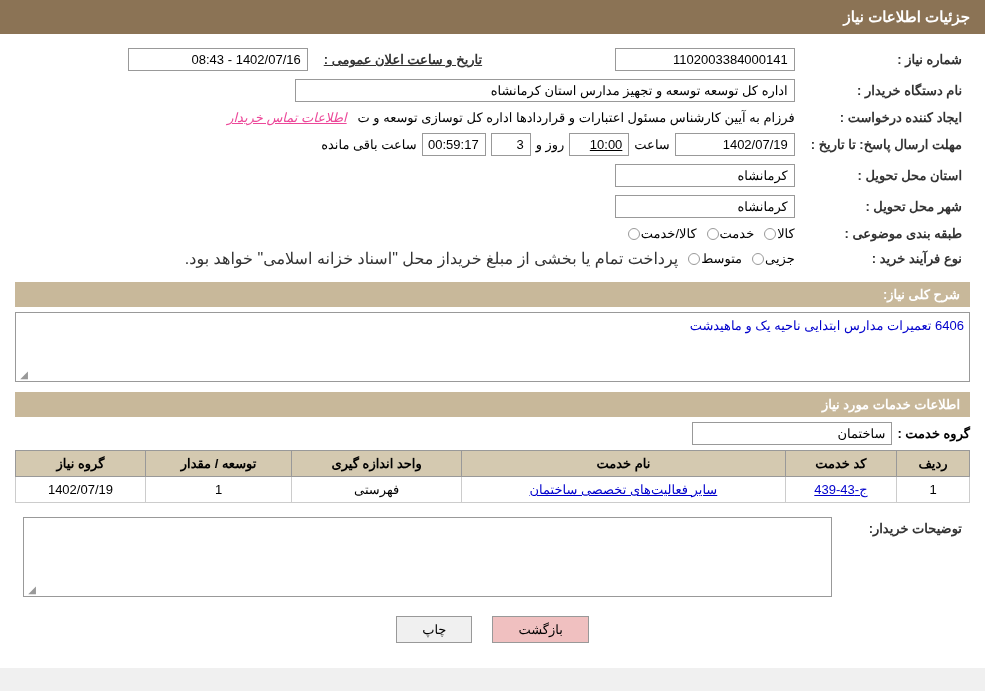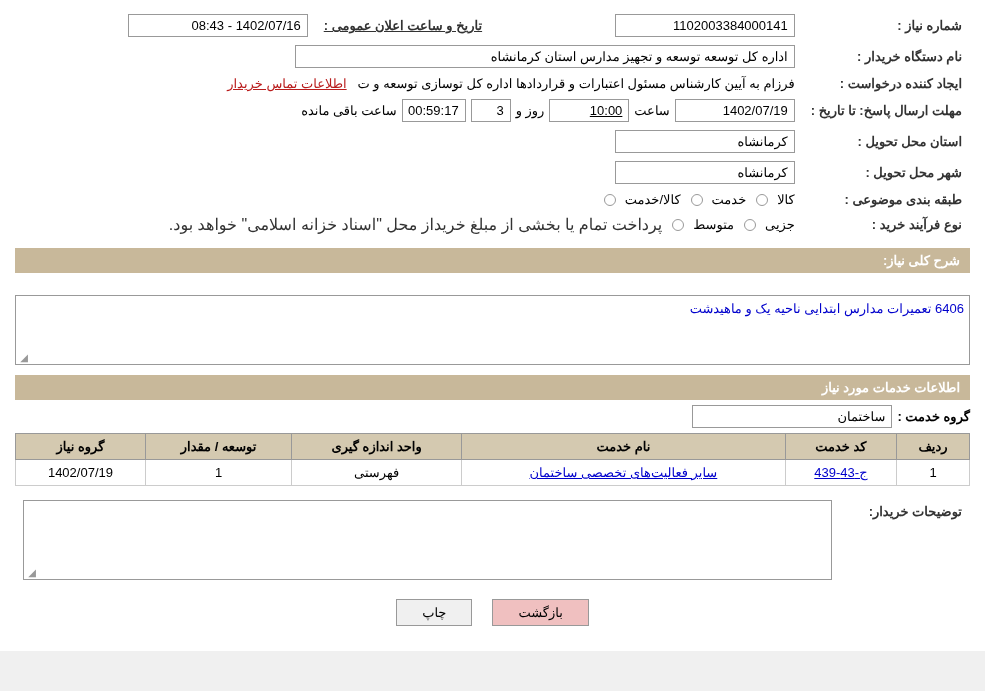--- a/index.html
+++ b/index.html
@@ -59,38 +59,39 @@
       display: inline-block;
       min-height: 22px;
     }
     .input-medium {
       width: 180px;
     }
     .input-small {
       width: 120px;
     }
     .input-xsmall {
-      width: 80px;
+      width: 60px;
       text-decoration: underline;
     }
     .link-blue {
-      color: #b91c1c;
+      color: #ec4899;
       text-decoration: underline;
       cursor: pointer;
+      font-style: italic;
     }
     .radio-group {
       display: inline-flex;
       gap: 10px;
       align-items: center;
       direction: rtl;
     }
     .radio-item {
       display: flex;
       align-items: center;
-      gap: 9px;
+      gap: 1px;
     }
     .radio-circle {
       width: 12px;
       height: 12px;
       border-radius: 50%;
       border: 1px solid #999;
       background: #fff;
       display: inline-block;
     }
     .description-box {
@@ -177,20 +178,23 @@
       display: flex;
       align-items: center;
       direction: rtl;
       margin: 5px 0;
     }
   </style>
 </head>
 <body>
 
 <div class="page-wrapper">
+  <div class="header-bar">
+    <span>جزئیات اطلاعات نیاز</span>
+  </div>
 
   <div class="content">
 
     <table class="info-table">
       <tbody>
           <tr>
         <td class="label-cell">شماره نیاز :</td>
         <td class="value-cell">
           <span class="input-box input-medium">1102003384000141</span>
         </td>
@@ -281,21 +285,21 @@
           </div>
         </td>
       </tr>
     </tbody>
       </table>
 
     <div class="section-title" style="display:flex; align-items:center; gap:10px;">
       <span>شرح کلی نیاز:</span>
     </div>
     <div style="display:flex; direction:rtl; margin-bottom:8px;">
-      <div class="description-box" style="flex:1;margin-top:17px;">
+      <div class="description-box" style="flex:1;">
         <div class="description-box-inner">6406 تعمیرات مدارس ابتدایی ناحیه یک و ماهیدشت</div>
         <div class="resize-handle">◢</div>
       </div>
     </div>
 
     <div class="section-title">اطلاعات خدمات مورد نیاز</div>
 
     <div class="group-service-row">
       <span style="font-weight:bold; margin-left:5px;">گروه خدمت :</span>
       <span class="input-box" style="width:200px;">ساختمان</span>

